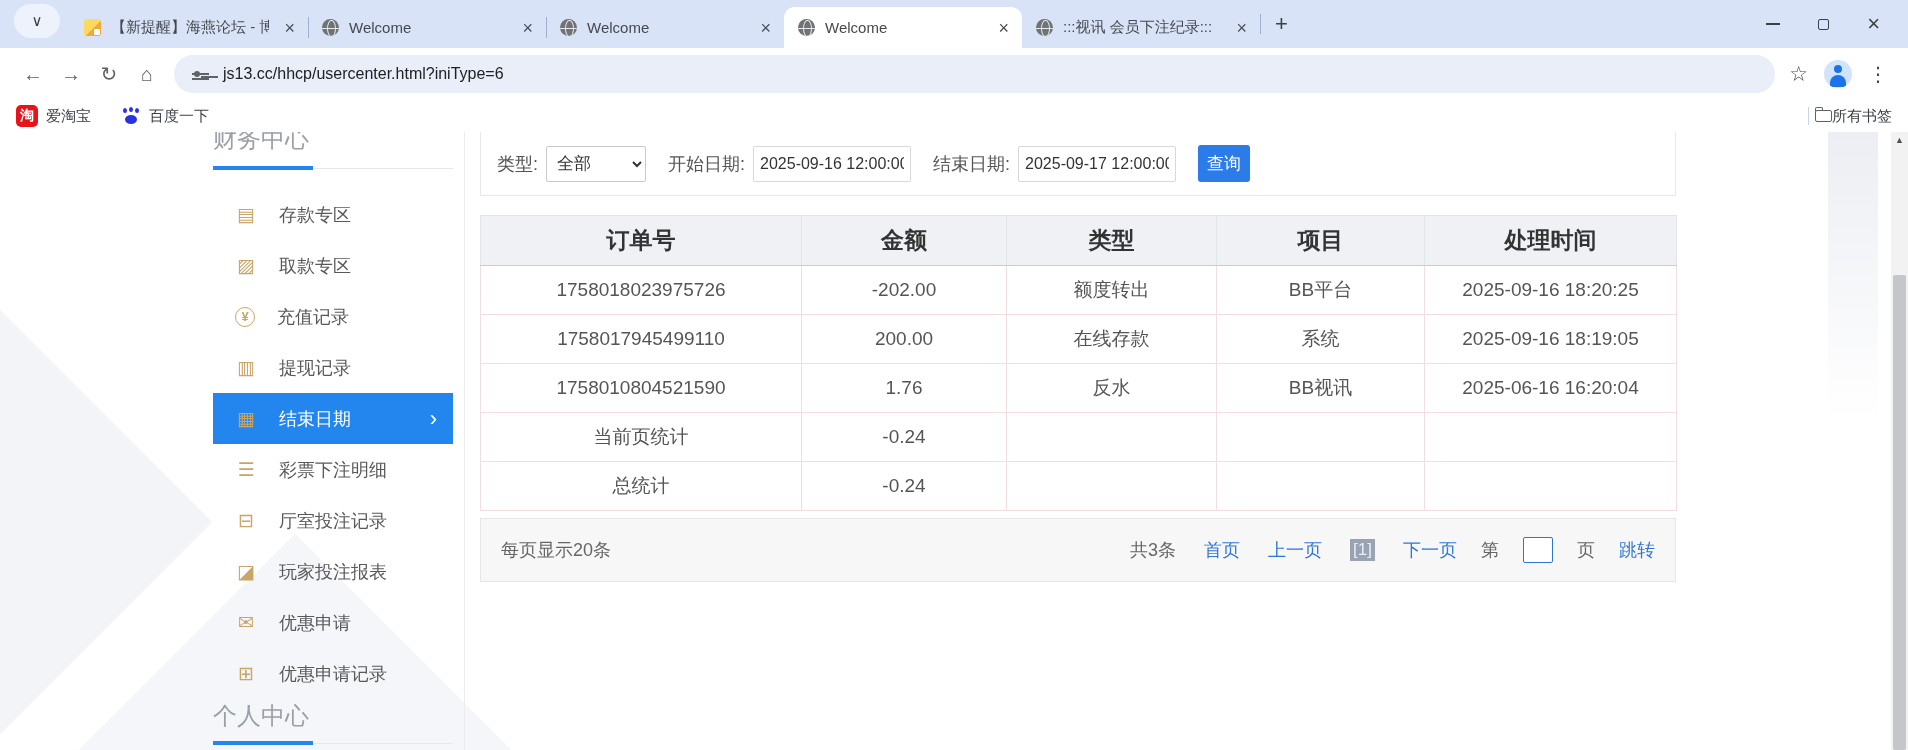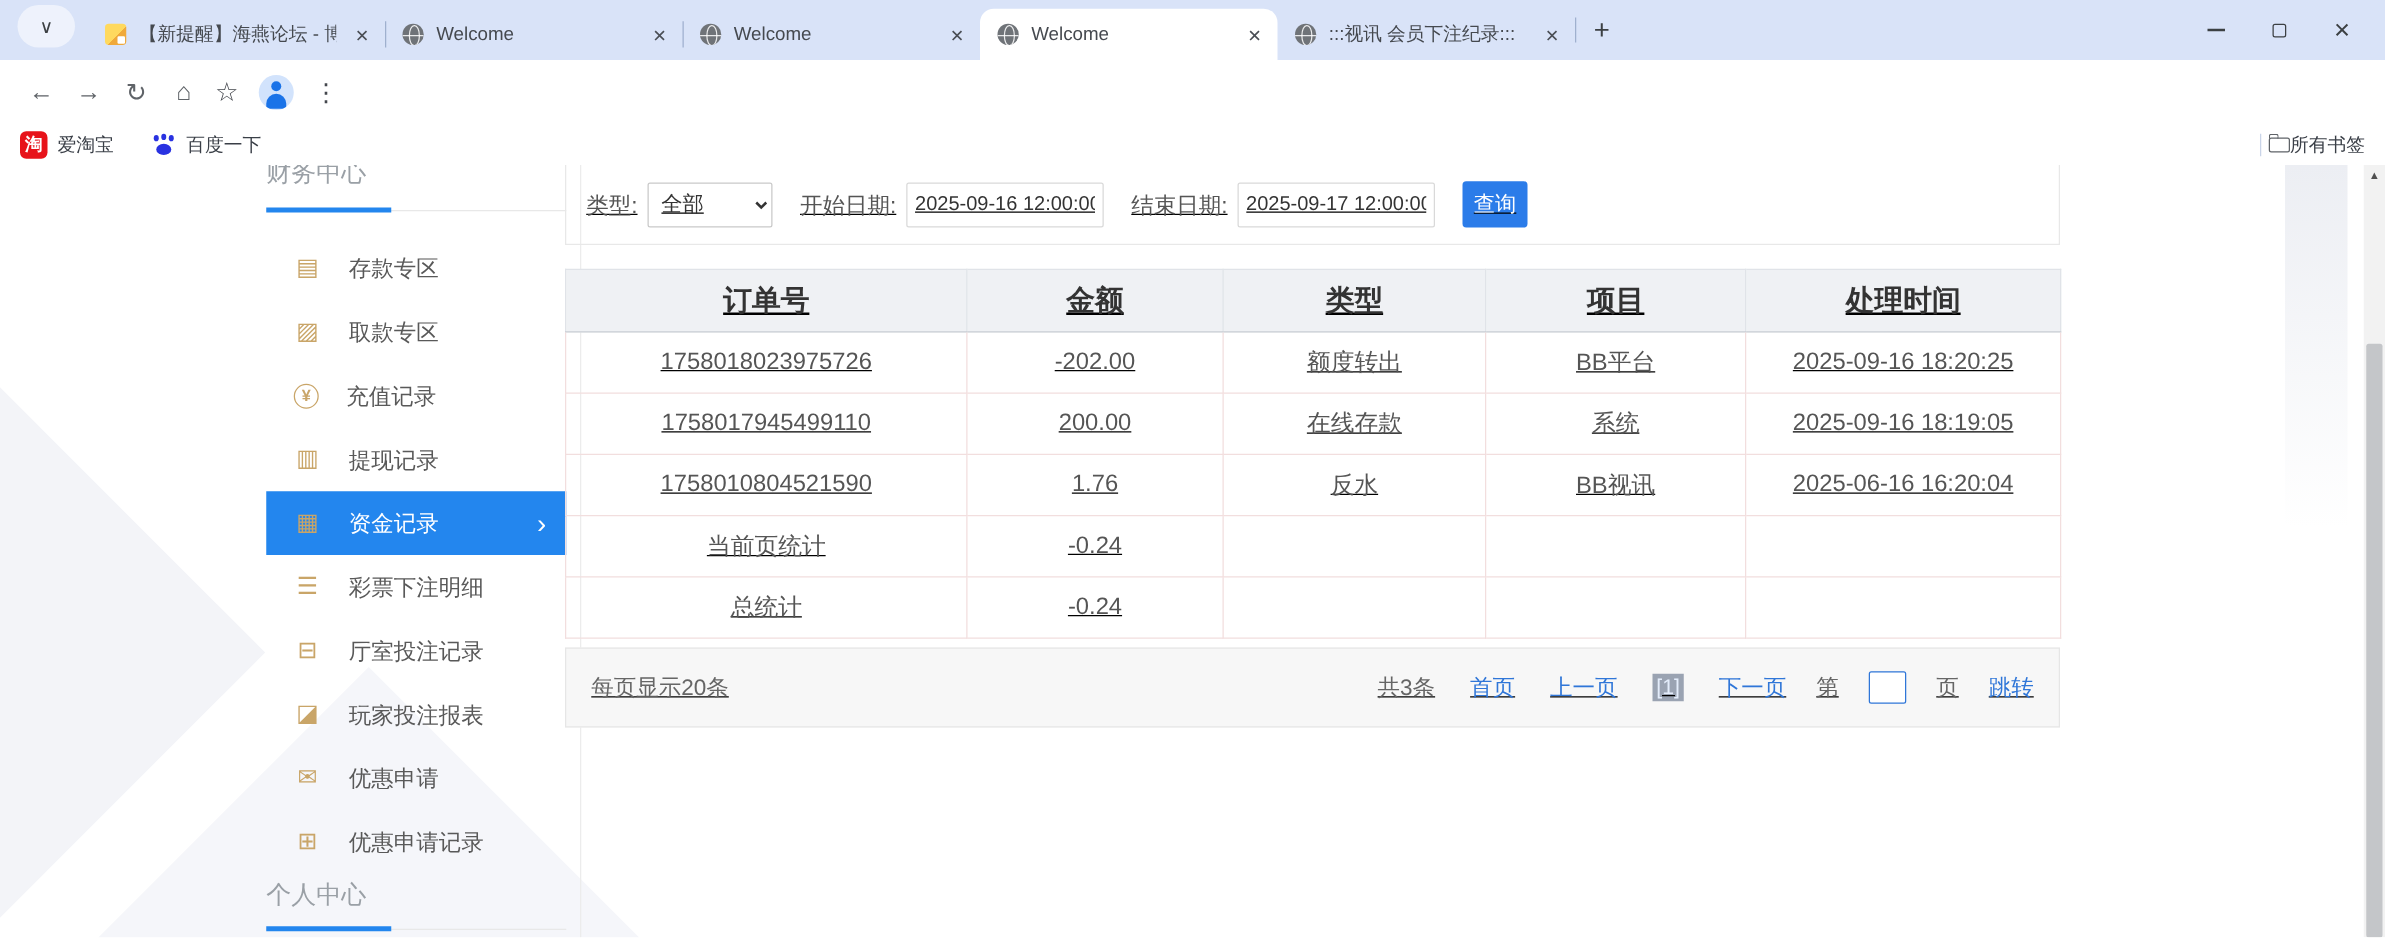--- a/index.html
+++ b/index.html
@@ -68,35 +68,35 @@
 
   
   .page { position:relative; height:618px; background:#fff; overflow:hidden; }
   .wm { position:absolute; background:#F3F4F8; transform:rotate(45deg); z-index:0; }
   .wm1 { left:-150px; top:240px; width:300px; height:300px; }
   .wm2 { left:130px; top:470px; width:330px; height:330px; background:#F5F6FA; }
   .wm3 { position:absolute; right:30px; top:0; width:50px; height:290px;
     background:linear-gradient(180deg,#ECEEF3,rgba(255,255,255,0)); z-index:0; }
 
   .sidebar { position:absolute; left:213px; top:0; width:252px; height:100%; border-right:1px solid #ECECEC; z-index:1; }
-  .side-heading { width:240px; font-size:20px; line-height:26px; color:#9AA0A6; position:relative;
+  .side-heading { width:240px; font-size:24px; line-height:26px; color:#9AA0A6; position:relative;
     border-bottom:1px solid #E8E8E8; }
   .sh-top { margin-top:-6px; padding-bottom:16px; }
   .sh-bottom { margin-top:4px; padding-bottom:14px; }
   .side-heading::after { content:''; position:absolute; left:0; bottom:-2px; width:100px; height:4px; background:#2386EE; }
   .menu { list-style:none; margin-top:20px; }
   .menu-item { width:240px; height:51px; display:flex; align-items:center; gap:22px; padding-left:22px;
     font-size:18px; color:#595959; cursor:pointer; position:relative; }
   .mi-icon { width:22px; text-align:center; color:#C9A568; font-size:19px; }
   .mi-icon.circled { width:20px; height:20px; line-height:17px; font-size:13px; border:1.5px solid #C9A568;
     border-radius:50%; font-weight:bold; }
   .menu-item.active { background:#2386EE; color:#fff; }
   .chev { position:absolute; right:16px; font-size:22px; color:#fff; line-height:1; }
 
-  .main { position:absolute; left:452px; top:0; width:1196px; z-index:1;text-decoration:underline; }
+  .main { position:absolute; left:480px; top:0; width:1196px; z-index:1; }
   .filterbox { border:1px solid #E8E8E8; margin-top:-42px; height:106px;
     display:flex; align-items:flex-end; padding:0 12px 13px; }
   .frow { display:flex; align-items:center; }
   .f-label { font-size:18px; color:#555; margin:0 8px 0 4px; }
   .type-select { width:100px; height:36px; font-size:17px; color:#333; border:1px solid #C9C9C9;
     border-radius:2px; margin-right:18px; padding-left:6px; background:#fff;
     font-family:"Liberation Sans","DejaVu Sans",sans-serif; }
   .date-input { width:158px; height:36px; border:1px solid #D9D9D9; border-radius:2px; font-size:16px;
     color:#333; padding:0 6px; margin-right:18px; font-family:"Liberation Sans","DejaVu Sans",sans-serif; }
   .query-btn { width:52px; height:37px; background:#2B7CE9; color:#fff; border:none; border-radius:3px;
@@ -163,20 +163,24 @@
       </span>
     <span class="wc wc-close">×</span>
   </div>
 </div>
 
 <div class="toolbar">
   <span class="nav-btn">←</span>
   <span class="nav-btn">→</span>
   <span class="nav-btn">↻</span>
   <span class="nav-btn">⌂</span>
+  <div class="omnibox">
+    <span class="tune"></span>
+    <span class="url">js13.cc/hhcp/usercenter.html?iniType=6</span>
+  </div>
   <div class="tb-right">
     <span class="star">☆</span>
     <span class="avatar"></span>
     <span class="kebab">⋮</span>
   </div>
 </div>
 
 <div class="bookmarks">
   <span class="bm">
     <span class="tb-icon">淘</span>
@@ -212,21 +216,21 @@
       <li class="menu-item">
         <span class="mi-icon circled">¥</span>
         <span>充值记录</span>
       </li>
       <li class="menu-item">
         <span class="mi-icon">▥</span>
         <span>提现记录</span>
       </li>
       <li class="menu-item active">
         <span class="mi-icon" style="color:#C9A568">▦</span>
-        <span>资金记录</span>
+        <span>结束日期</span>
         <span class="chev">›</span>
       </li>
       <li class="menu-item">
         <span class="mi-icon">☰</span>
         <span>彩票下注明细</span>
       </li>
       <li class="menu-item">
         <span class="mi-icon">⊟</span>
         <span>厅室投注记录</span>
       </li>

